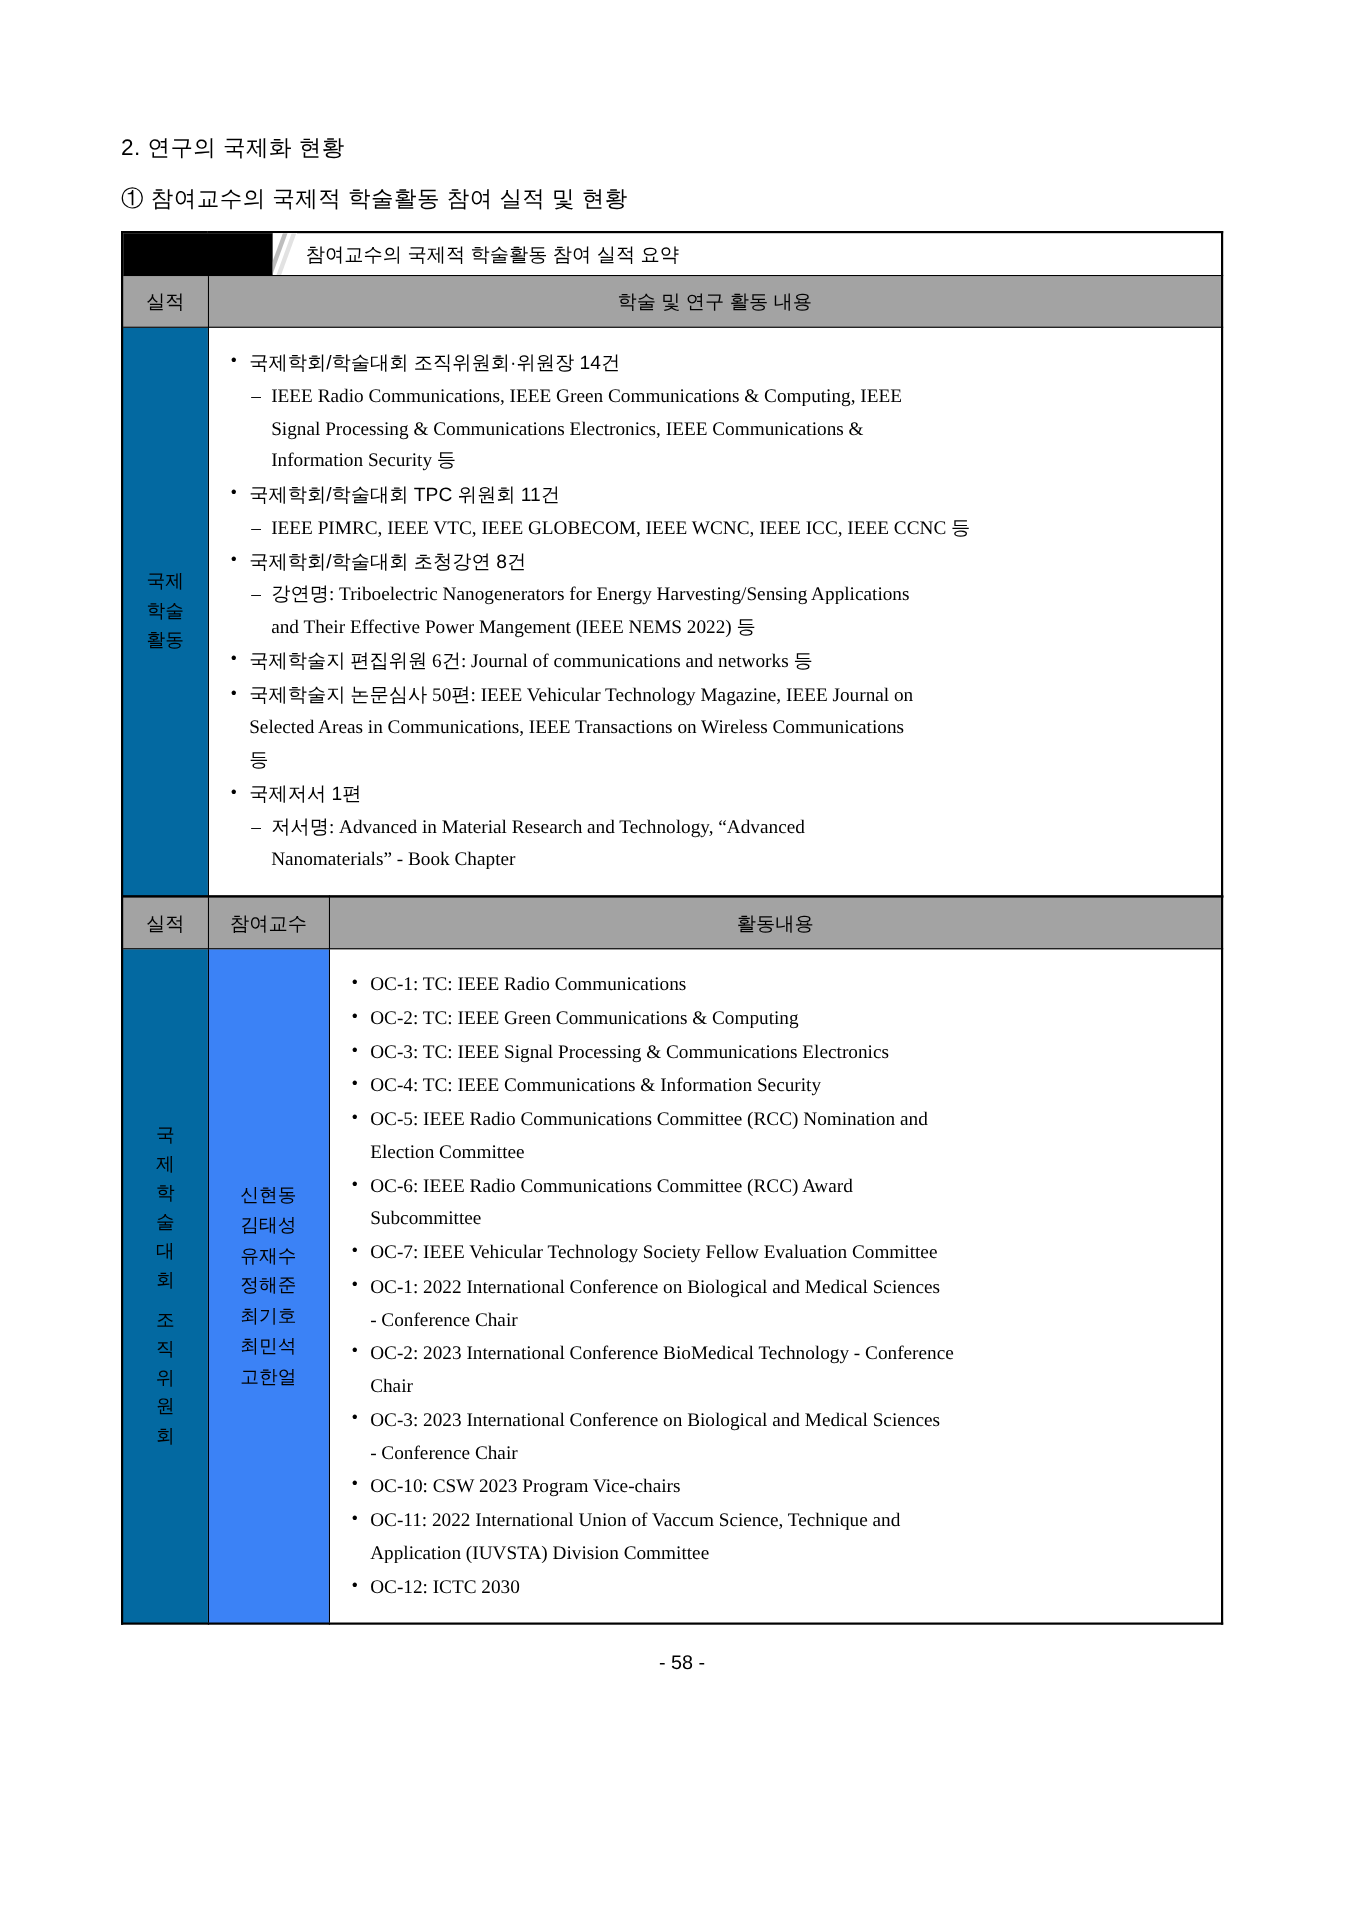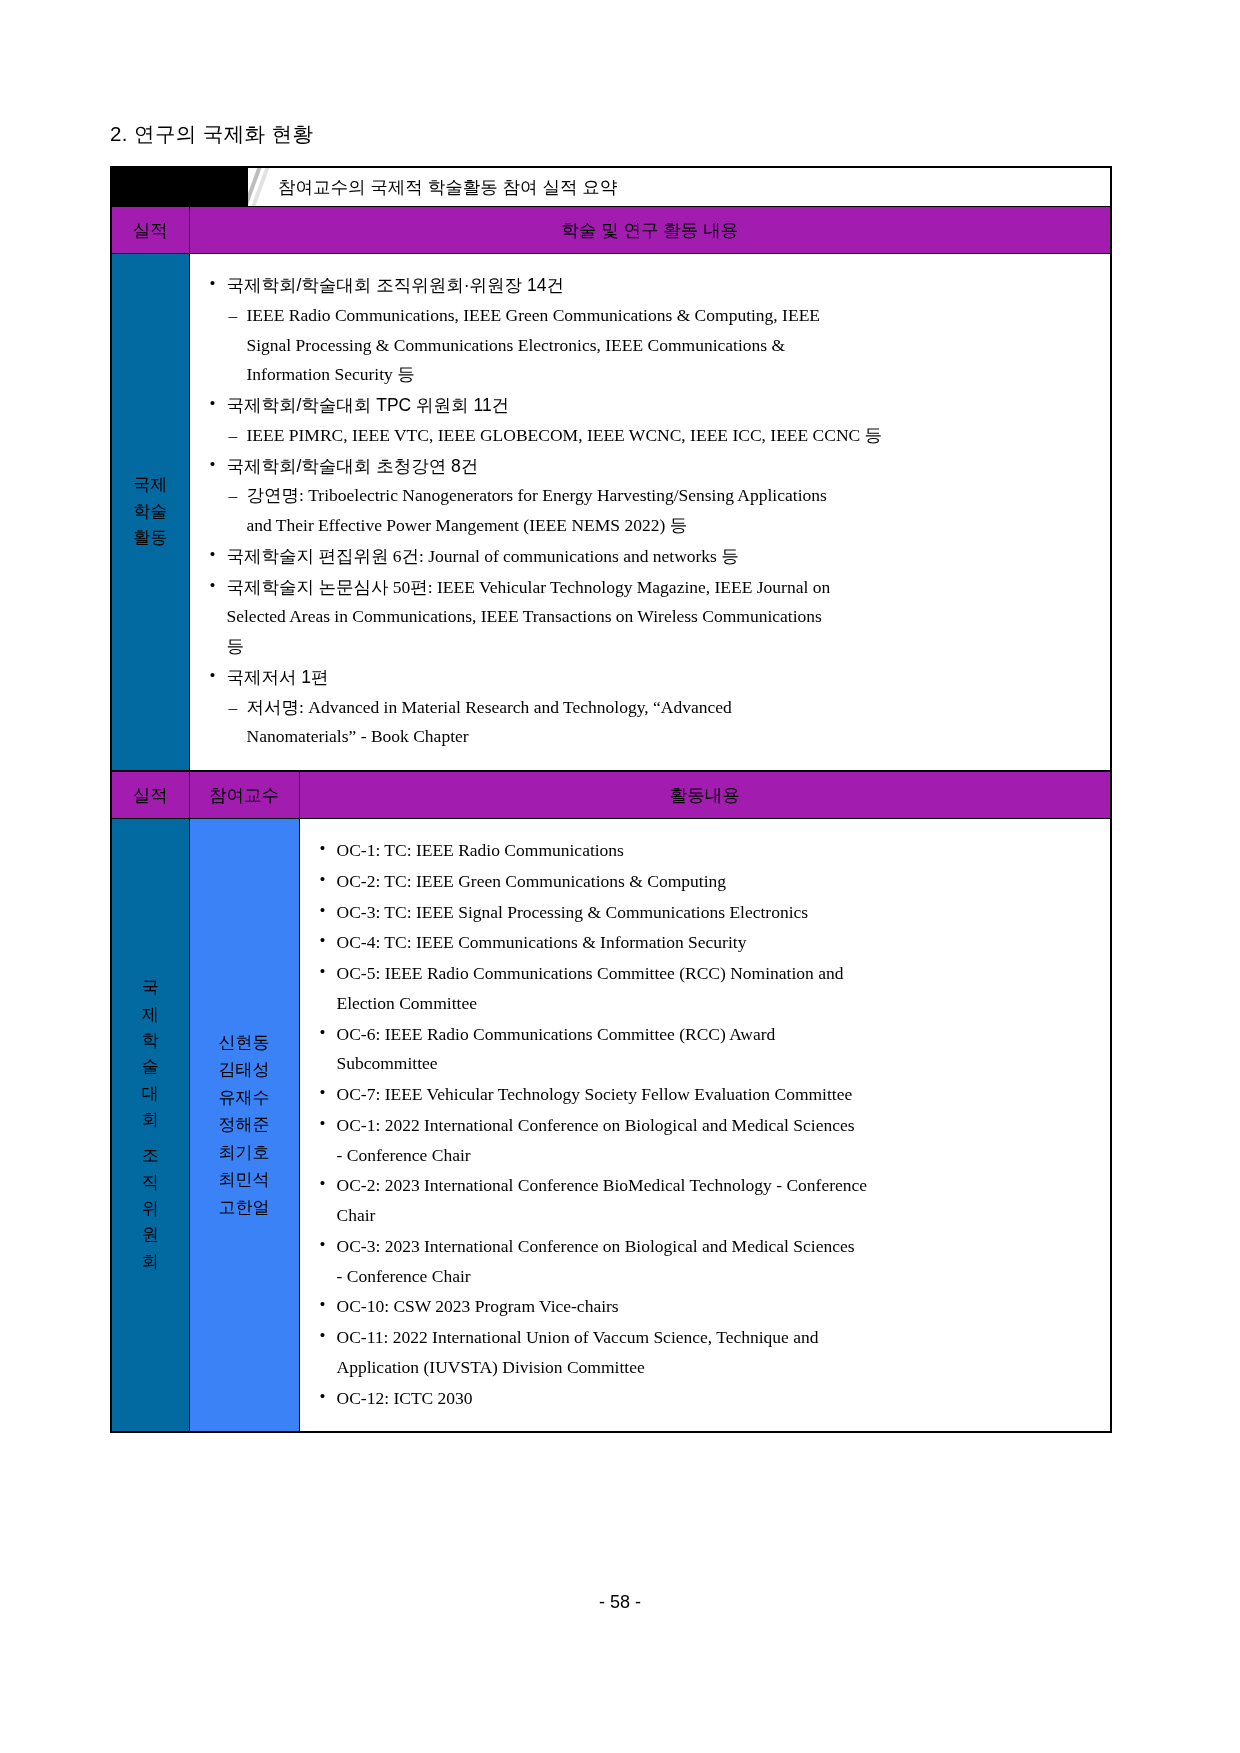--- a/index.html
+++ b/index.html
@@ -81,21 +81,21 @@
   }
   .band .slash:before { left: 2px; }
   .band .slash:after { left: 10px; background: #e2e2e2; }
   .band .band-title {
     font-size: 17.5px;
     font-family: "Liberation Sans", sans-serif;
     padding-left: 8px;
     white-space: nowrap;
   }
   .hdrrow td {
-    background: #a21caf;
+    background: #a3a3a3;
     text-align: center;
     font-size: 17.5px;
     font-family: "Liberation Sans", sans-serif;
     height: 46px;
   }
   .sidecell {
     background: #0369a1;
     text-align: center;
     font-size: 17px;
     font-family: "Liberation Sans", sans-serif;
@@ -146,35 +146,36 @@
   .cont {
     padding-left: 20px;
   }
   .kr { font-family: "Liberation Sans", sans-serif; }
   .vert {
     letter-spacing: 0;
   }
   .pagenum {
     position: absolute;
     left: 0;
-    top: 1592px;
+    top: 1501px;
     width: 1240px;
     text-align: center;
     font-size: 18px;
     font-family: "Liberation Sans", sans-serif;
   }
   .tbl2 { margin-top: -2px; }
   .spacer { height: 10px; }
 </style>
 </head>
 <body>
 
 <div class="page">
 
   <div class="heading1">2. 연구의 국제화 현황</div>
+  <div class="heading2">① 참여교수의 국제적 학술활동 참여 실적 및 현황</div>
 
   <table class="doc">
     <colgroup>
       <col style="width:78px">
       <col style="width:922px">
     </colgroup>
     <tbody>
       <tr class="bandrow">
         <td colspan="2">
           <div class="band">

